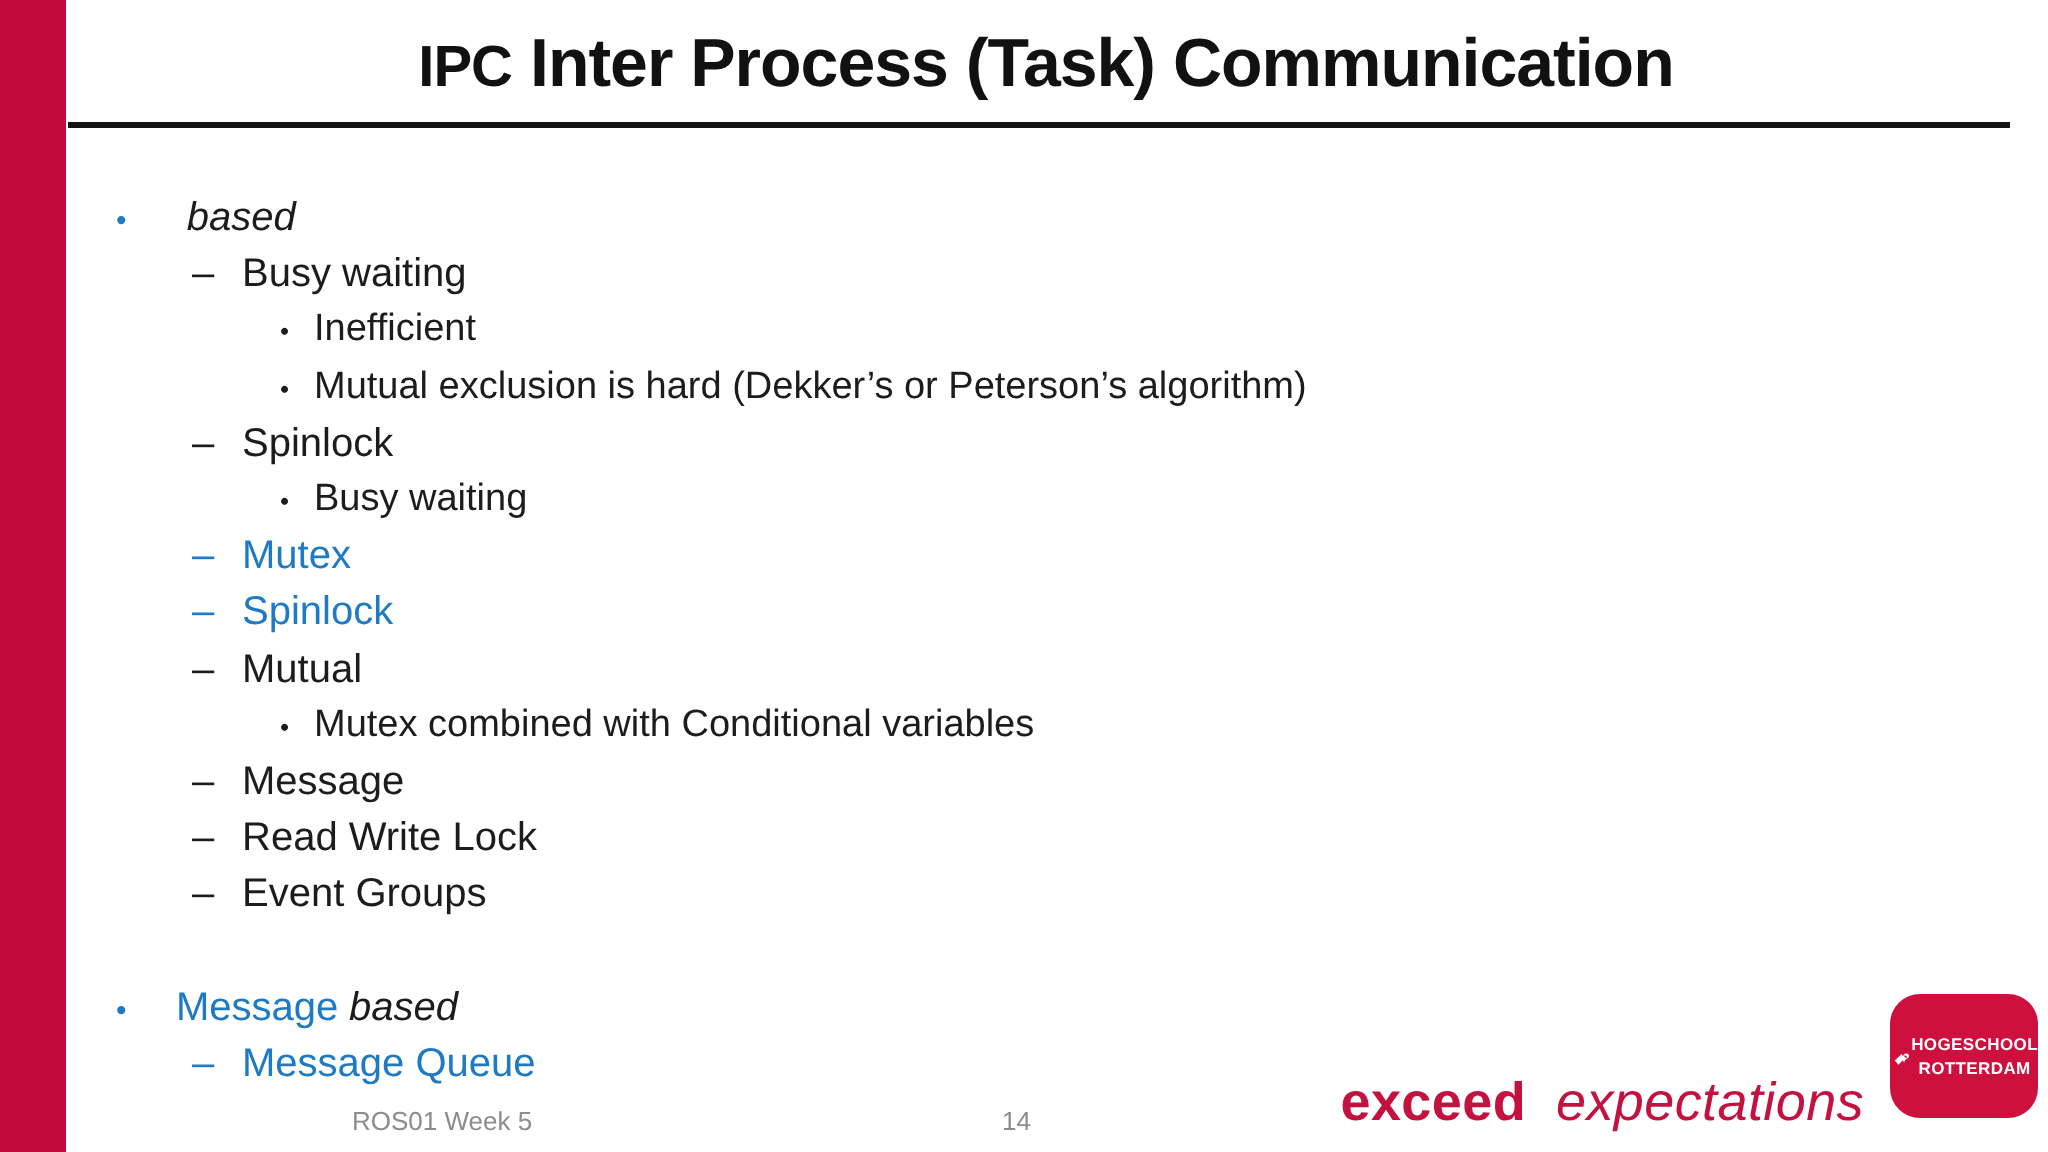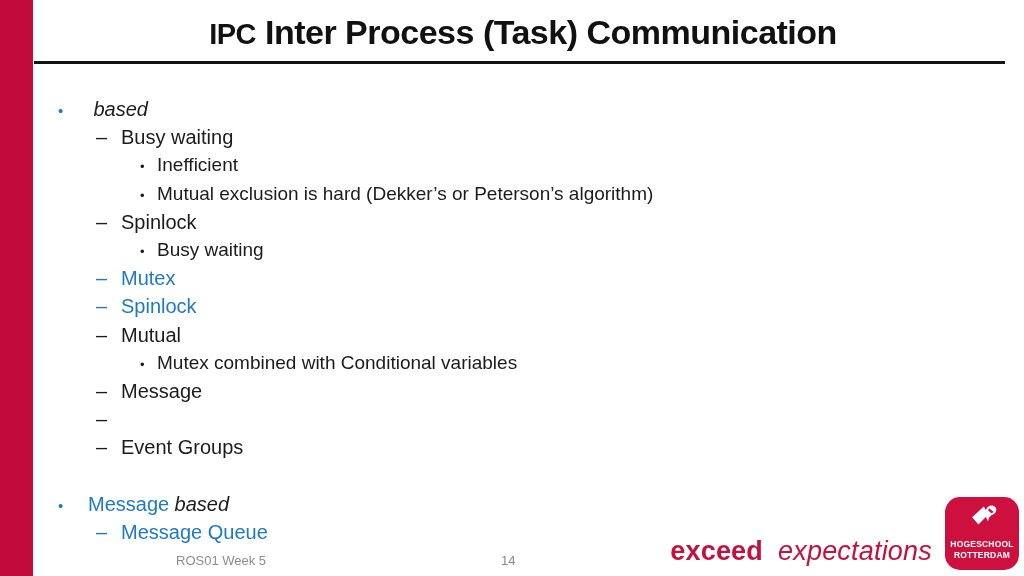--- a/index.html
+++ b/index.html
@@ -78,25 +78,24 @@
     white-space: nowrap;
     letter-spacing: 0.2px;
   }
   .tagline-bold { font-weight: bold; margin-left: 32px; }
 
   .hr-logo {
     position: absolute;
     left: 945px;
     top: 497px;
     width: 74px;
-    height: 73px;
+    height: 62px;
     background: var(--logo-red);
     border-radius: 15px;
     display: flex;
-    flex-direction: column;
     align-items: center;
   }
   .logo-mark { margin-top: 5px; width: 40px; height: 36px; }
   .logo-text {
     margin-top: 1px;
     text-align: center;
     color: #ffffff;
     font-weight: bold;
     font-size: 8.5px;
     line-height: 1.3;
@@ -167,20 +166,21 @@
     <span>Mutex combined with Conditional variables</span>
   </div>
 
   <div class="line l2">
     <span class="marker">–</span>
     <span>Message</span>
   </div>
 
   <div class="line l2">
     <span class="marker">–</span>
+    <span>Read Write Lock</span>
   </div>
 
   <div class="line l2">
     <span class="marker">–</span>
     <span>Event Groups</span>
   </div>
 
   <div class="spacer"></div>
 
   <div class="line l1">

